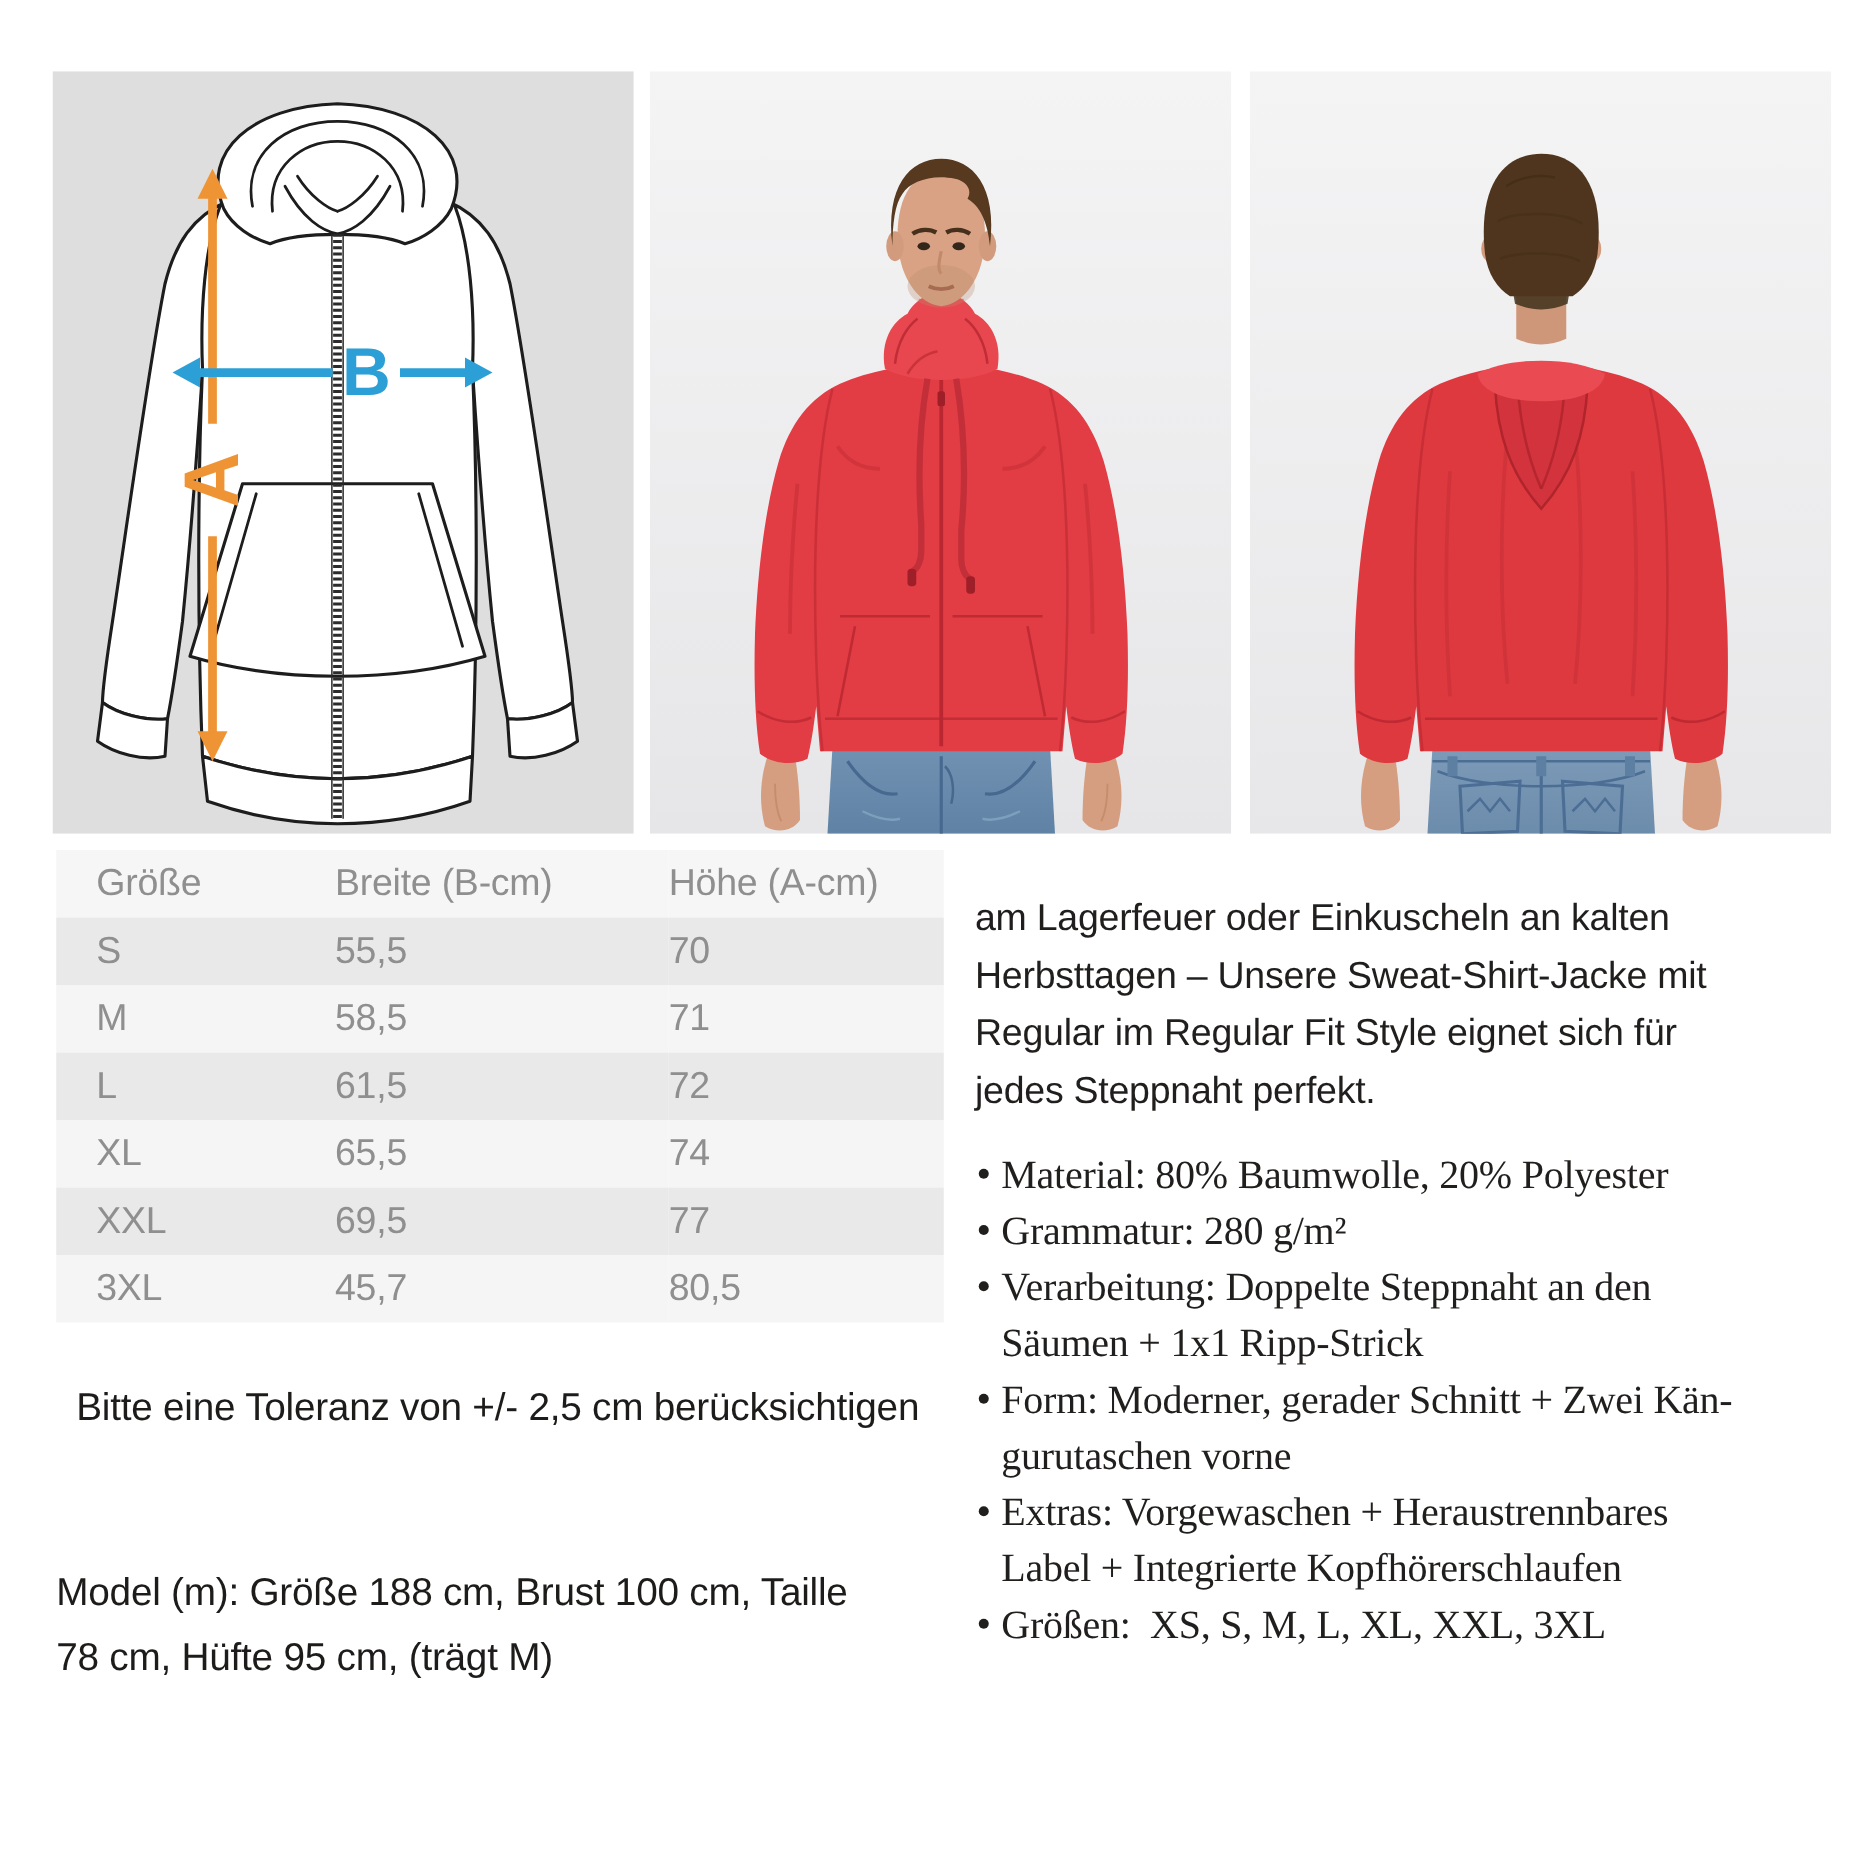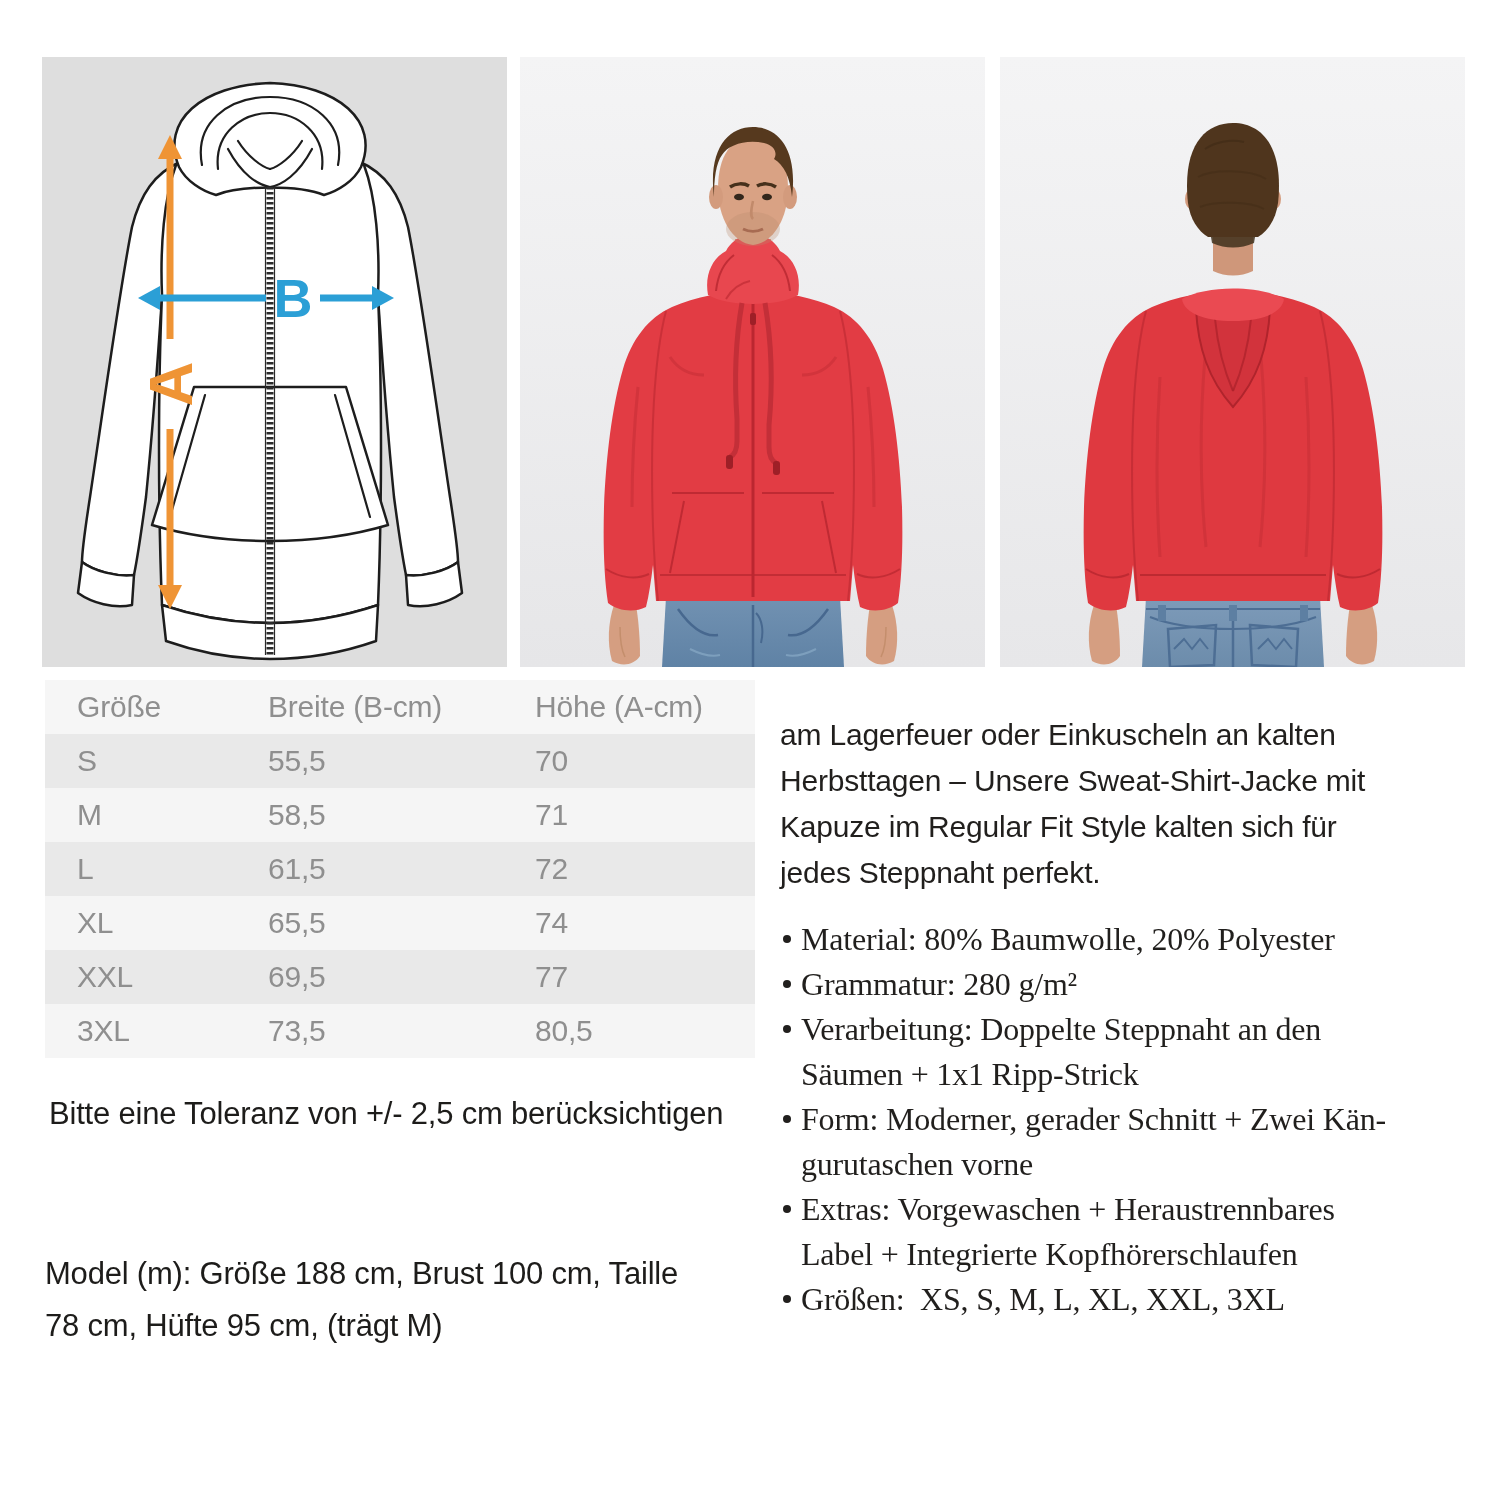--- a/index.html
+++ b/index.html
@@ -16,21 +16,21 @@
               border-collapse:collapse;font-size:30px;color:#8f8f8f;
               letter-spacing:-0.2px;}
   .size-table th,.size-table td{height:54px;font-weight:normal;text-align:left;
               vertical-align:middle;padding:0;}
   .size-table th:first-child,.size-table td:first-child{padding-left:32px;width:191px;}
   .size-table th:nth-child(2),.size-table td:nth-child(2){width:267px;}
   .size-table thead tr{background:#f6f6f6;}
   .size-table tbody tr:nth-child(odd){background:#e9e9e9;}
   .size-table tbody tr:nth-child(even){background:#f5f5f5;}
 
-  .tolerance{position:absolute;left:45px;top:1092px;margin:4px;font-size:31px;
+  .tolerance{position:absolute;left:45px;top:1092px;margin:16px;font-size:31px;
              color:#1d1c1a;letter-spacing:-0.2px;}
   .model{position:absolute;left:45px;top:1248px;margin:0;width:700px;
          font-size:31px;line-height:52px;color:#1d1c1a;letter-spacing:-0.2px;}
   .model strong{font-weight:normal;}
 
   .right-col{position:absolute;left:780px;top:712px;width:700px;color:#211f1d;}
   .pline{font-size:30px;line-height:46px;white-space:pre-wrap;letter-spacing:-0.2px;}
   .bullets{margin:21px 0 0;padding:0;list-style:none;}
   .bullets li{position:relative;padding-left:21px;}
   .bullets li::before{content:"";position:absolute;left:3px;top:18px;width:8px;height:8px;
@@ -271,35 +271,35 @@
           <td>65,5</td>
           <td>74</td>
         </tr>
         <tr>
           <td>XXL</td>
           <td>69,5</td>
           <td>77</td>
         </tr>
         <tr>
           <td>3XL</td>
-          <td>73,5</td>
+          <td>45,7</td>
           <td>80,5</td>
         </tr>
       </tbody>
   </table>
 
   <p class="tolerance">Bitte eine Toleranz von +/- 2,5 cm berücksichtigen</p>
 
   <p class="model"><strong>Model (m):</strong> <span>Größe 188 cm, Brust 100 cm, Taille</span><br><span>78 cm, Hüfte 95 cm, (trägt M)</span></p>
 
   <div class="right-col">
     <div>
         <div class="pline">am Lagerfeuer oder Einkuscheln an kalten</div>
         <div class="pline">Herbsttagen – Unsere Sweat-Shirt-Jacke mit</div>
-        <div class="pline">Kapuze im Regular Fit Style kalten sich für</div>
+        <div class="pline">Regular im Regular Fit Style eignet sich für</div>
         <div class="pline">jedes Steppnaht perfekt.</div>
       </div>
     <ul class="bullets">
         <li>
           <div class="bline">Material: 80% Baumwolle, 20% Polyester</div>
         </li>
         <li>
           <div class="bline">Grammatur: 280 g/m²</div>
         </li>
         <li>

